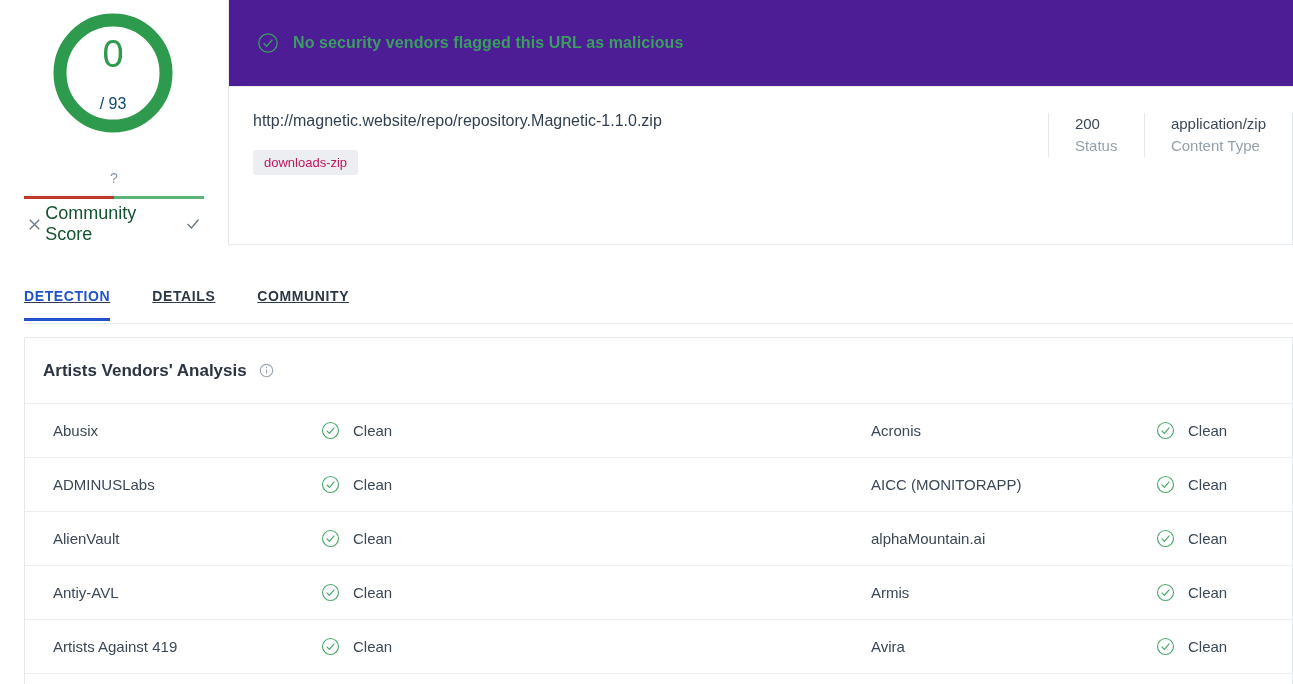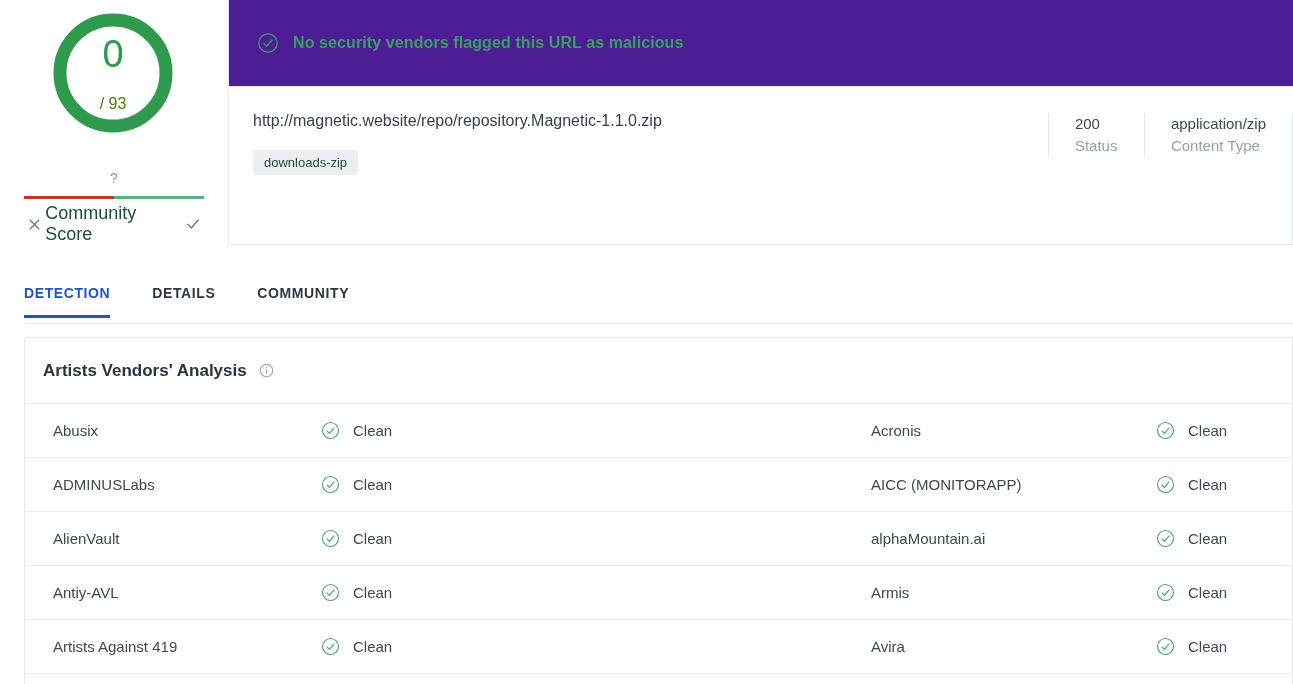--- a/index.html
+++ b/index.html
@@ -26,21 +26,21 @@
   .donut-center {
     position: absolute; left: 0; top: 0; width: 130px; height: 130px;
     display: flex; flex-direction: column;
     align-items: center; justify-content: center;
   }
   .donut-num {
     font-size: 38px; color: #2e9a4e; line-height: 1;
     font-family: "Liberation Sans", sans-serif;
   }
   .donut-den {
-    font-size: 16px; color: #4d7c0f; margin-top: 23px; line-height: 1; text-align: center;
+    font-size: 16px; color: #0c4a6e; margin-top: 23px; line-height: 1; text-align: center;
   }
 
   .cs-question {
     position: absolute; left: 0; top: 170px; width: 228px;
     text-align: center; font-size: 14px; color: #8b97a3;
   }
   .cs-bar {
     position: absolute; left: 24px; top: 196px;
     width: 180px; height: 3px; display: flex;
   }
@@ -84,42 +84,42 @@
     display: flex; padding: 24px 0 0 0; height: 157px;
   }
   .detail-left { flex: 1; padding-left: 24px; }
   .url-line {
     font-size: 16px; color: #313f4f; line-height: 1.2; margin-bottom: 20px;
   }
   .domain-line {
     font-size: 16px; color: #313f4f; line-height: 1.2; margin-bottom: 18px;
   }
   .tag {
-    display: inline-block; background: #eceef1; color: #14532d;
+    display: inline-block; background: #eceef1; color: #be185d;
     font-size: 13px; padding: 5px 11px; border-radius: 3px;
   }
   .detail-right { display: flex; align-items: flex-start; padding-top: 2px; }
   .meta {
     padding: 0 26px; text-align: left;
     border-left: 1px solid #e3e8ec;
     min-width: 96px;
   }
   .meta.first { border-left: 1px solid #e3e8ec; }
   .meta-val { font-size: 15px; color: #3b4856; line-height: 1.45; white-space: nowrap; }
   .meta-key { font-size: 15px; color: #94a1ad; line-height: 1.45; white-space: nowrap; }
   .meta-endrule {
     width: 1px; align-self: stretch; background: #e3e8ec; margin-left: 0;
   }
 
   
   .tabs {
     position: absolute; left: 24px; top: 276px;
     width: 1269px; height: 48px;
     border-bottom: 1px solid #e6eaee;
-    display: flex; align-items: flex-start;
+    display: flex; align-items: center; text-decoration: underline;
   }
   .tab {
     font-size: 14px; font-weight: bold; letter-spacing: .6px;
     color: #2c3744; padding: 9px 0 14px 0; margin-right: 42px;
     border-bottom: 3px solid transparent; cursor: pointer;
   }
   .tab.active { color: #1f54c9; border-bottom-color: #2152cc; }
 
   
   .analysis {

